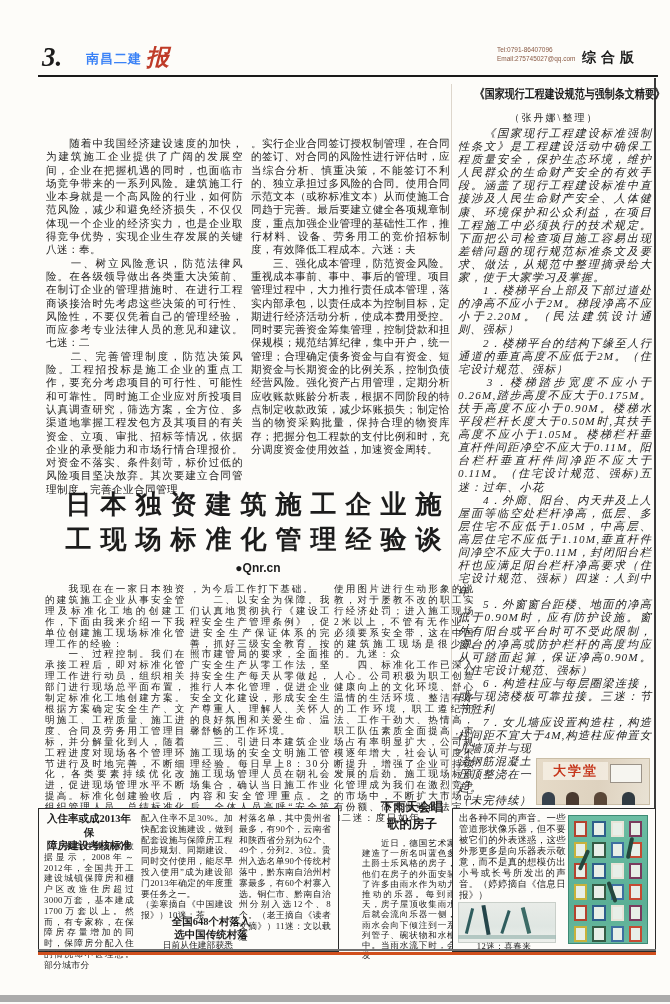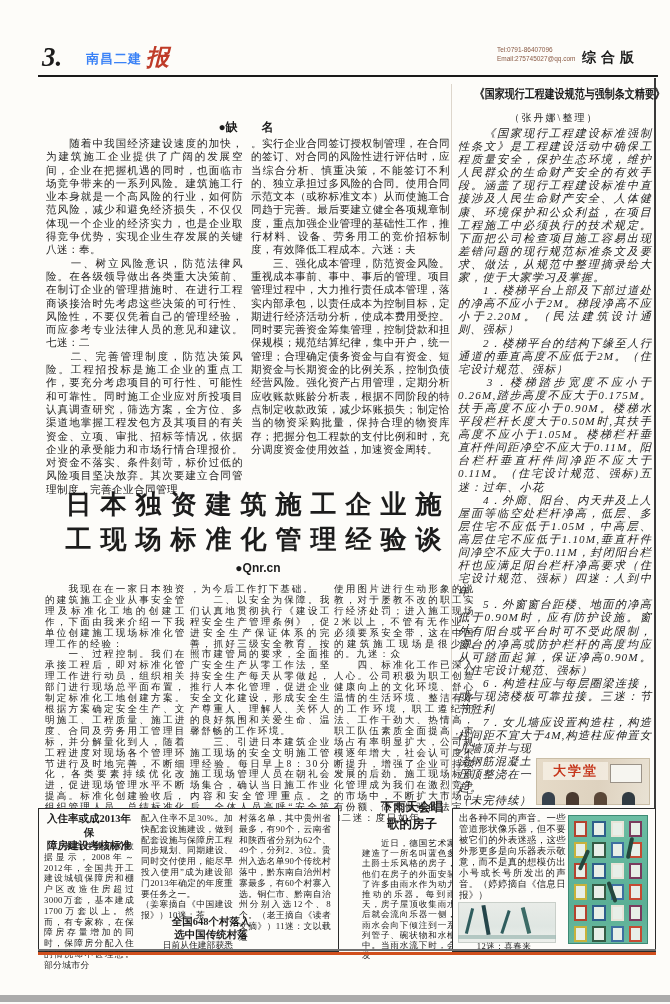--- a/index.html
+++ b/index.html
@@ -104,21 +104,20 @@
   <div class="abs masthead-suffix">报</div>
   <div class="abs contact">
     <div>Tel:0791-86407096</div>
     <div>Email:275745027@qq.com</div>
   </div>
   <div class="abs edition">综合版</div>
   <div class="abs header-rule"></div>
   <div class="abs right-border"></div>
   <div class="abs gutter-line"></div>
 
-  <div class="abs byline1 ctr">●缺　　名</div>
   <div class="abs a1col a1c1 just pre">　　随着中我国经济建设速度的加快，为建筑施工企业提供了广阔的发展空间，企业在把握机遇的同时，也面临市场竞争带来的一系列风险。建筑施工行业本身就是一个高风险的行业，如何防范风险，减少和避免经济损失，不仅仅体现一个企业的经济实力，也是企业取得竞争优势，实现企业生存发展的关键八迷：奉。
 　　一、树立风险意识，防范法律风险。在各级领导做出各类重大决策前、在制订企业的管理措施时、在进行工程商谈接洽时先考虑这些决策的可行性、风险性，不要仅凭着自己的管理经验，而应参考专业法律人员的意见和建议。七迷：二
 　　二、完善管理制度，防范决策风险。工程招投标是施工企业的重点工作，要充分考虑项目的可行性、可能性和可靠性。同时施工企业应对所投项目认真调查研究，筛选方案，全方位、多渠道地掌握工程发包方及其项目的有关资金、立项、审批、招标等情况，依据企业的承受能力和市场行情合理报价。对资金不落实、条件刻苛，标价过低的风险项目坚决放弃。其次要建立合同管理制度，完善企业合同管理</div>
   <div class="abs a1col a1c2 just pre">。实行企业合同签订授权制管理，在合同的签订、对合同的风险性进行评估时，应当综合分析、慎重决策，不能签订不利的、独立承担过多风险的合同。使用合同示范文本（或称标准文本）从而使施工合同趋于完善。最后要建立健全各项规章制度，重点加强企业管理的基础性工作，推行材料、设备、劳务用工的竞价招标制度，有效降低工程成本。六迷：夫
 　　三、强化成本管理，防范资金风险。重视成本事前、事中、事后的管理。项目管理过程中，大力推行责任成本管理，落实内部承包，以责任成本为控制目标，定期进行经济活动分析，使成本费用受控。同时要完善资金筹集管理，控制贷款和担保规模；规范结算纪律，集中开户，统一管理；合理确定债务资金与自有资金、短期资金与长期资金的比例关系，控制负债经营风险。强化资产占用管理，定期分析应收账款账龄分析表，根据不同阶段的特点制定收款政策，减少坏账损失；制定恰当的物资采购批量，保持合理的物资库存；把握分包工程款的支付比例和时，充分调度资金使用效益，加速资金周转。</div>
 
   <div class="abs std-title ctr nowrap">《国家现行工程建设规范与强制条文精要》</div>
   <div class="abs std-byline ctr">（张丹娜\整理）</div>
   <div class="abs std-body just pre">　　《国家现行工程建设标准强制性条文》是工程建设活动中确保工程质量安全，保护生态环境，维护人民群众的生命财产安全的有效手段。涵盖了现行工程建设标准中直接涉及人民生命财产安全、人体健康、环境保护和公众利益，在项目工程施工中必须执行的技术规定。下面把公司检查项目施工容易出现差错问题的现行规范标准条文及要求、做法，从规范中整理摘录给大家，使于大家学习及掌握。
 　　1．楼梯平台上部及下部过道处的净高不应小于2M。梯段净高不应小于2.20M。（民法建筑设计通则、强标）

